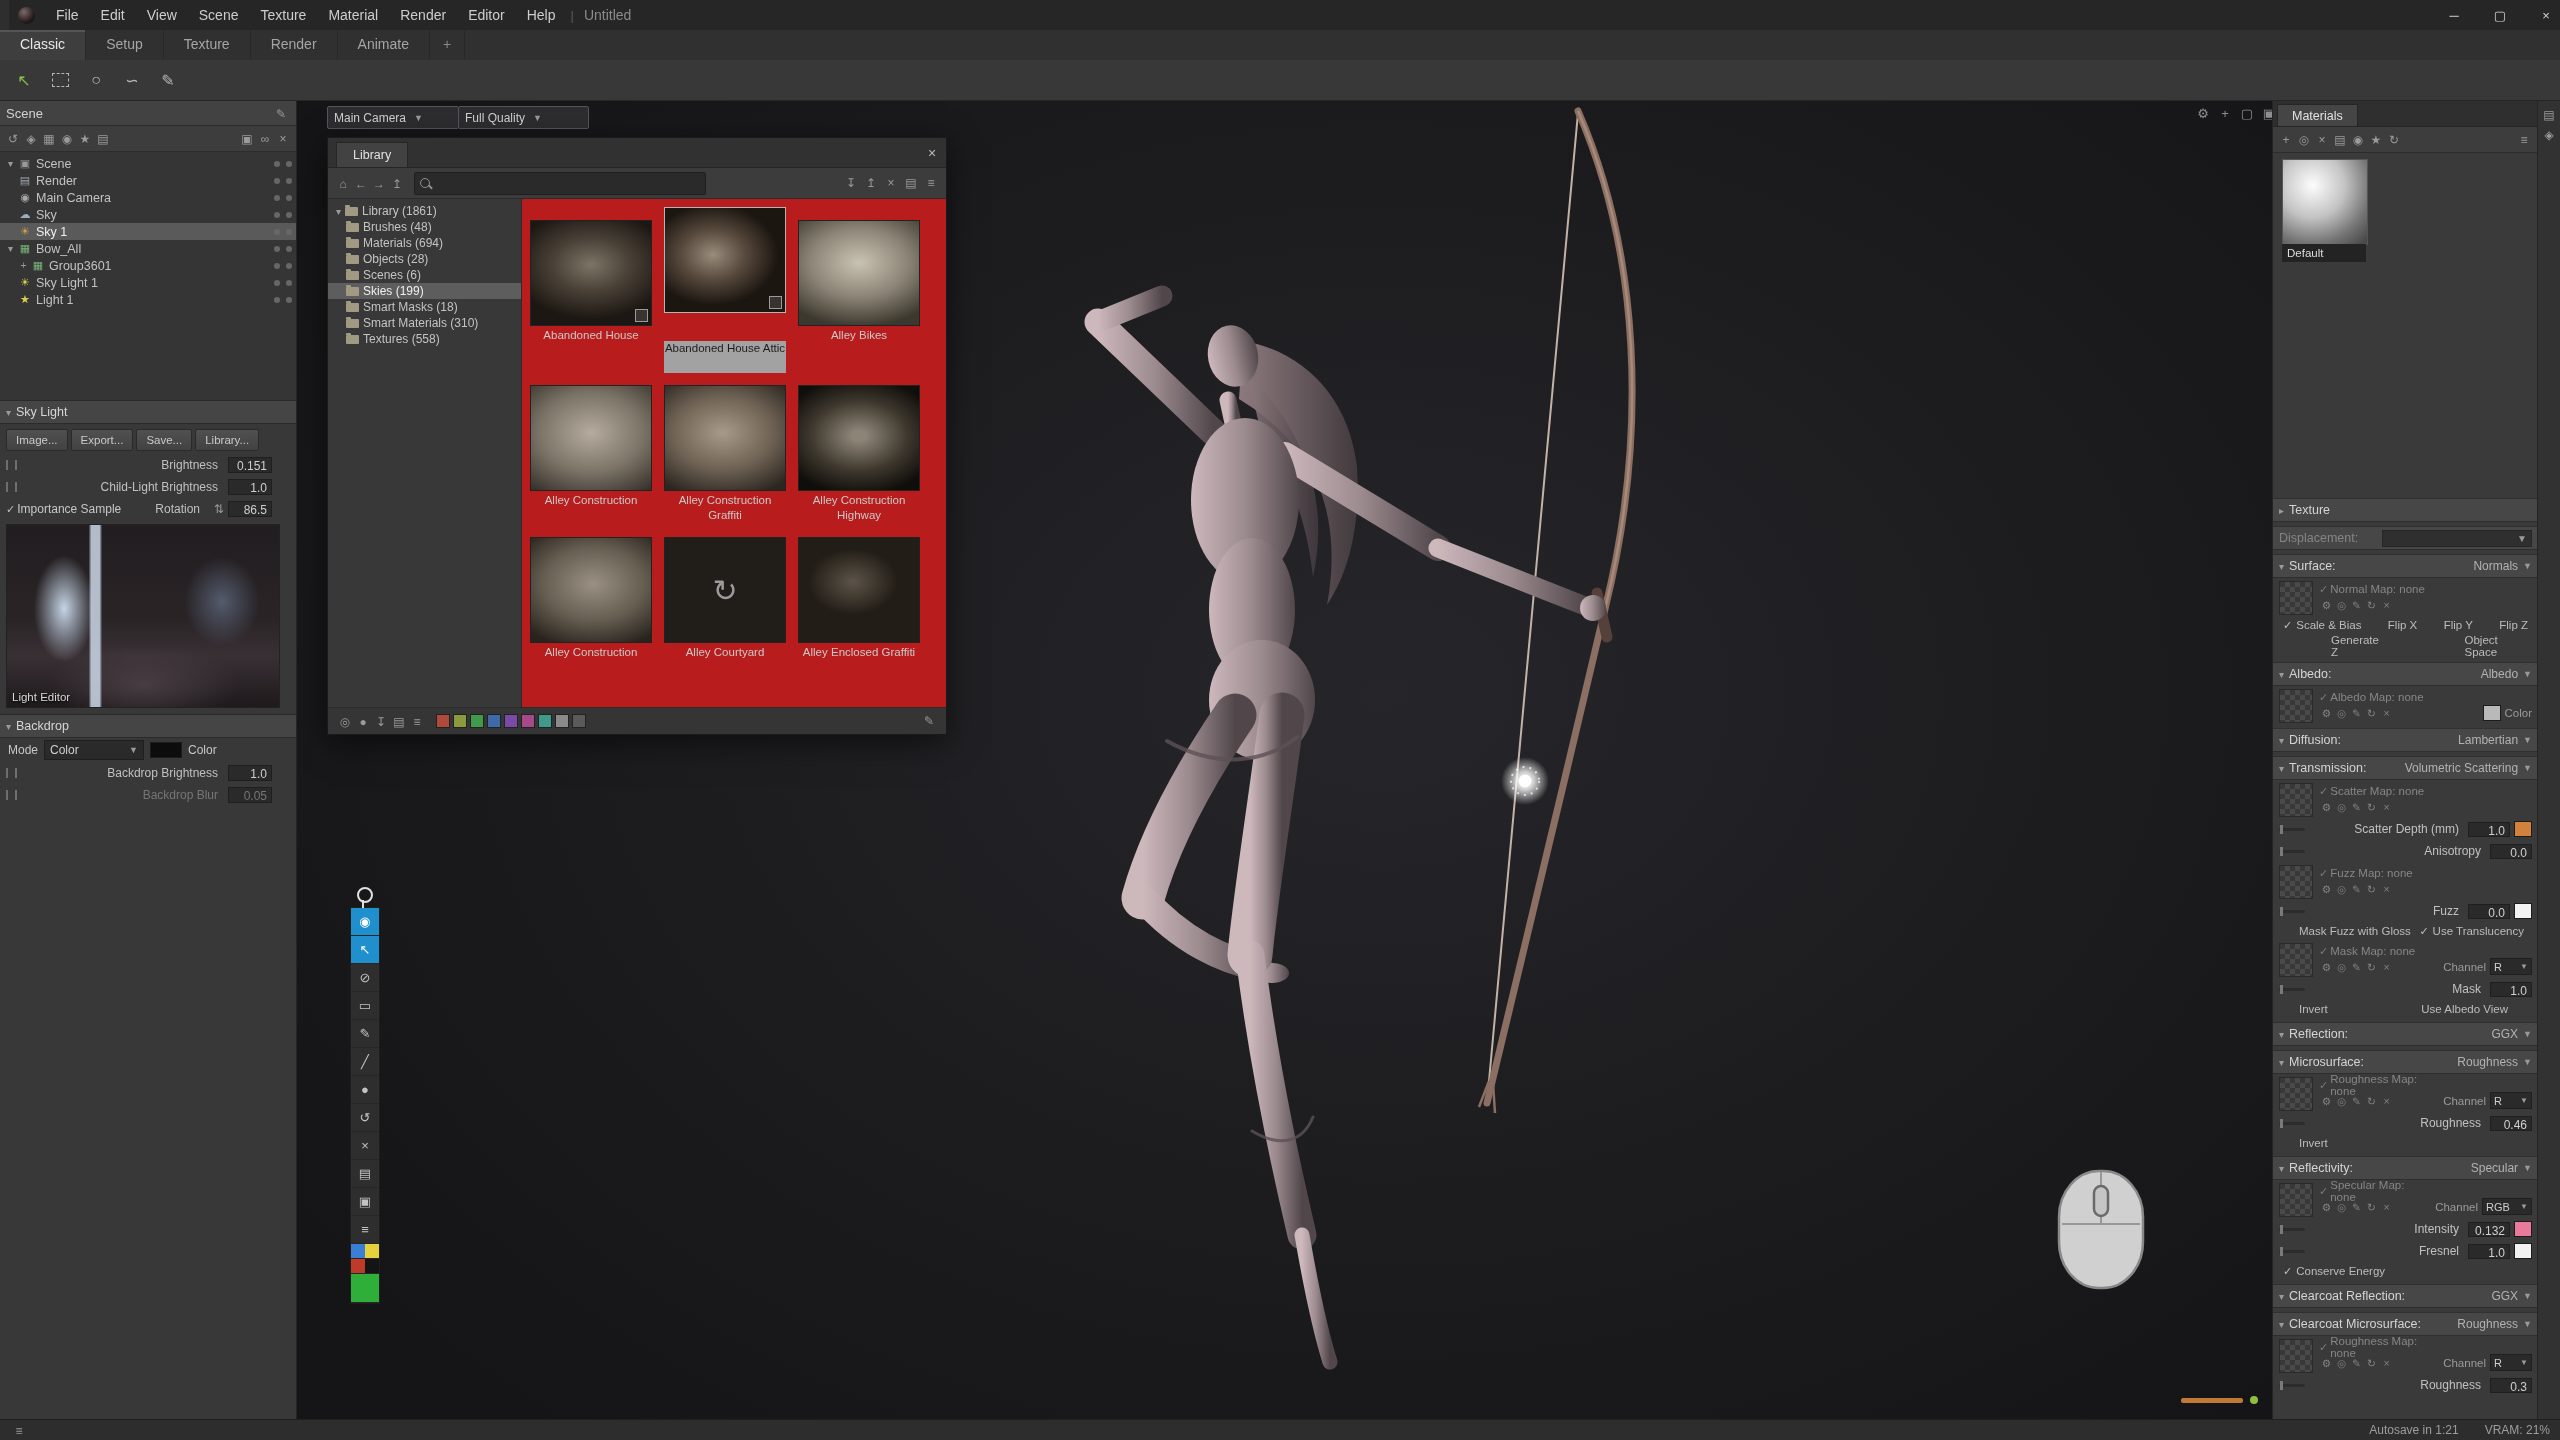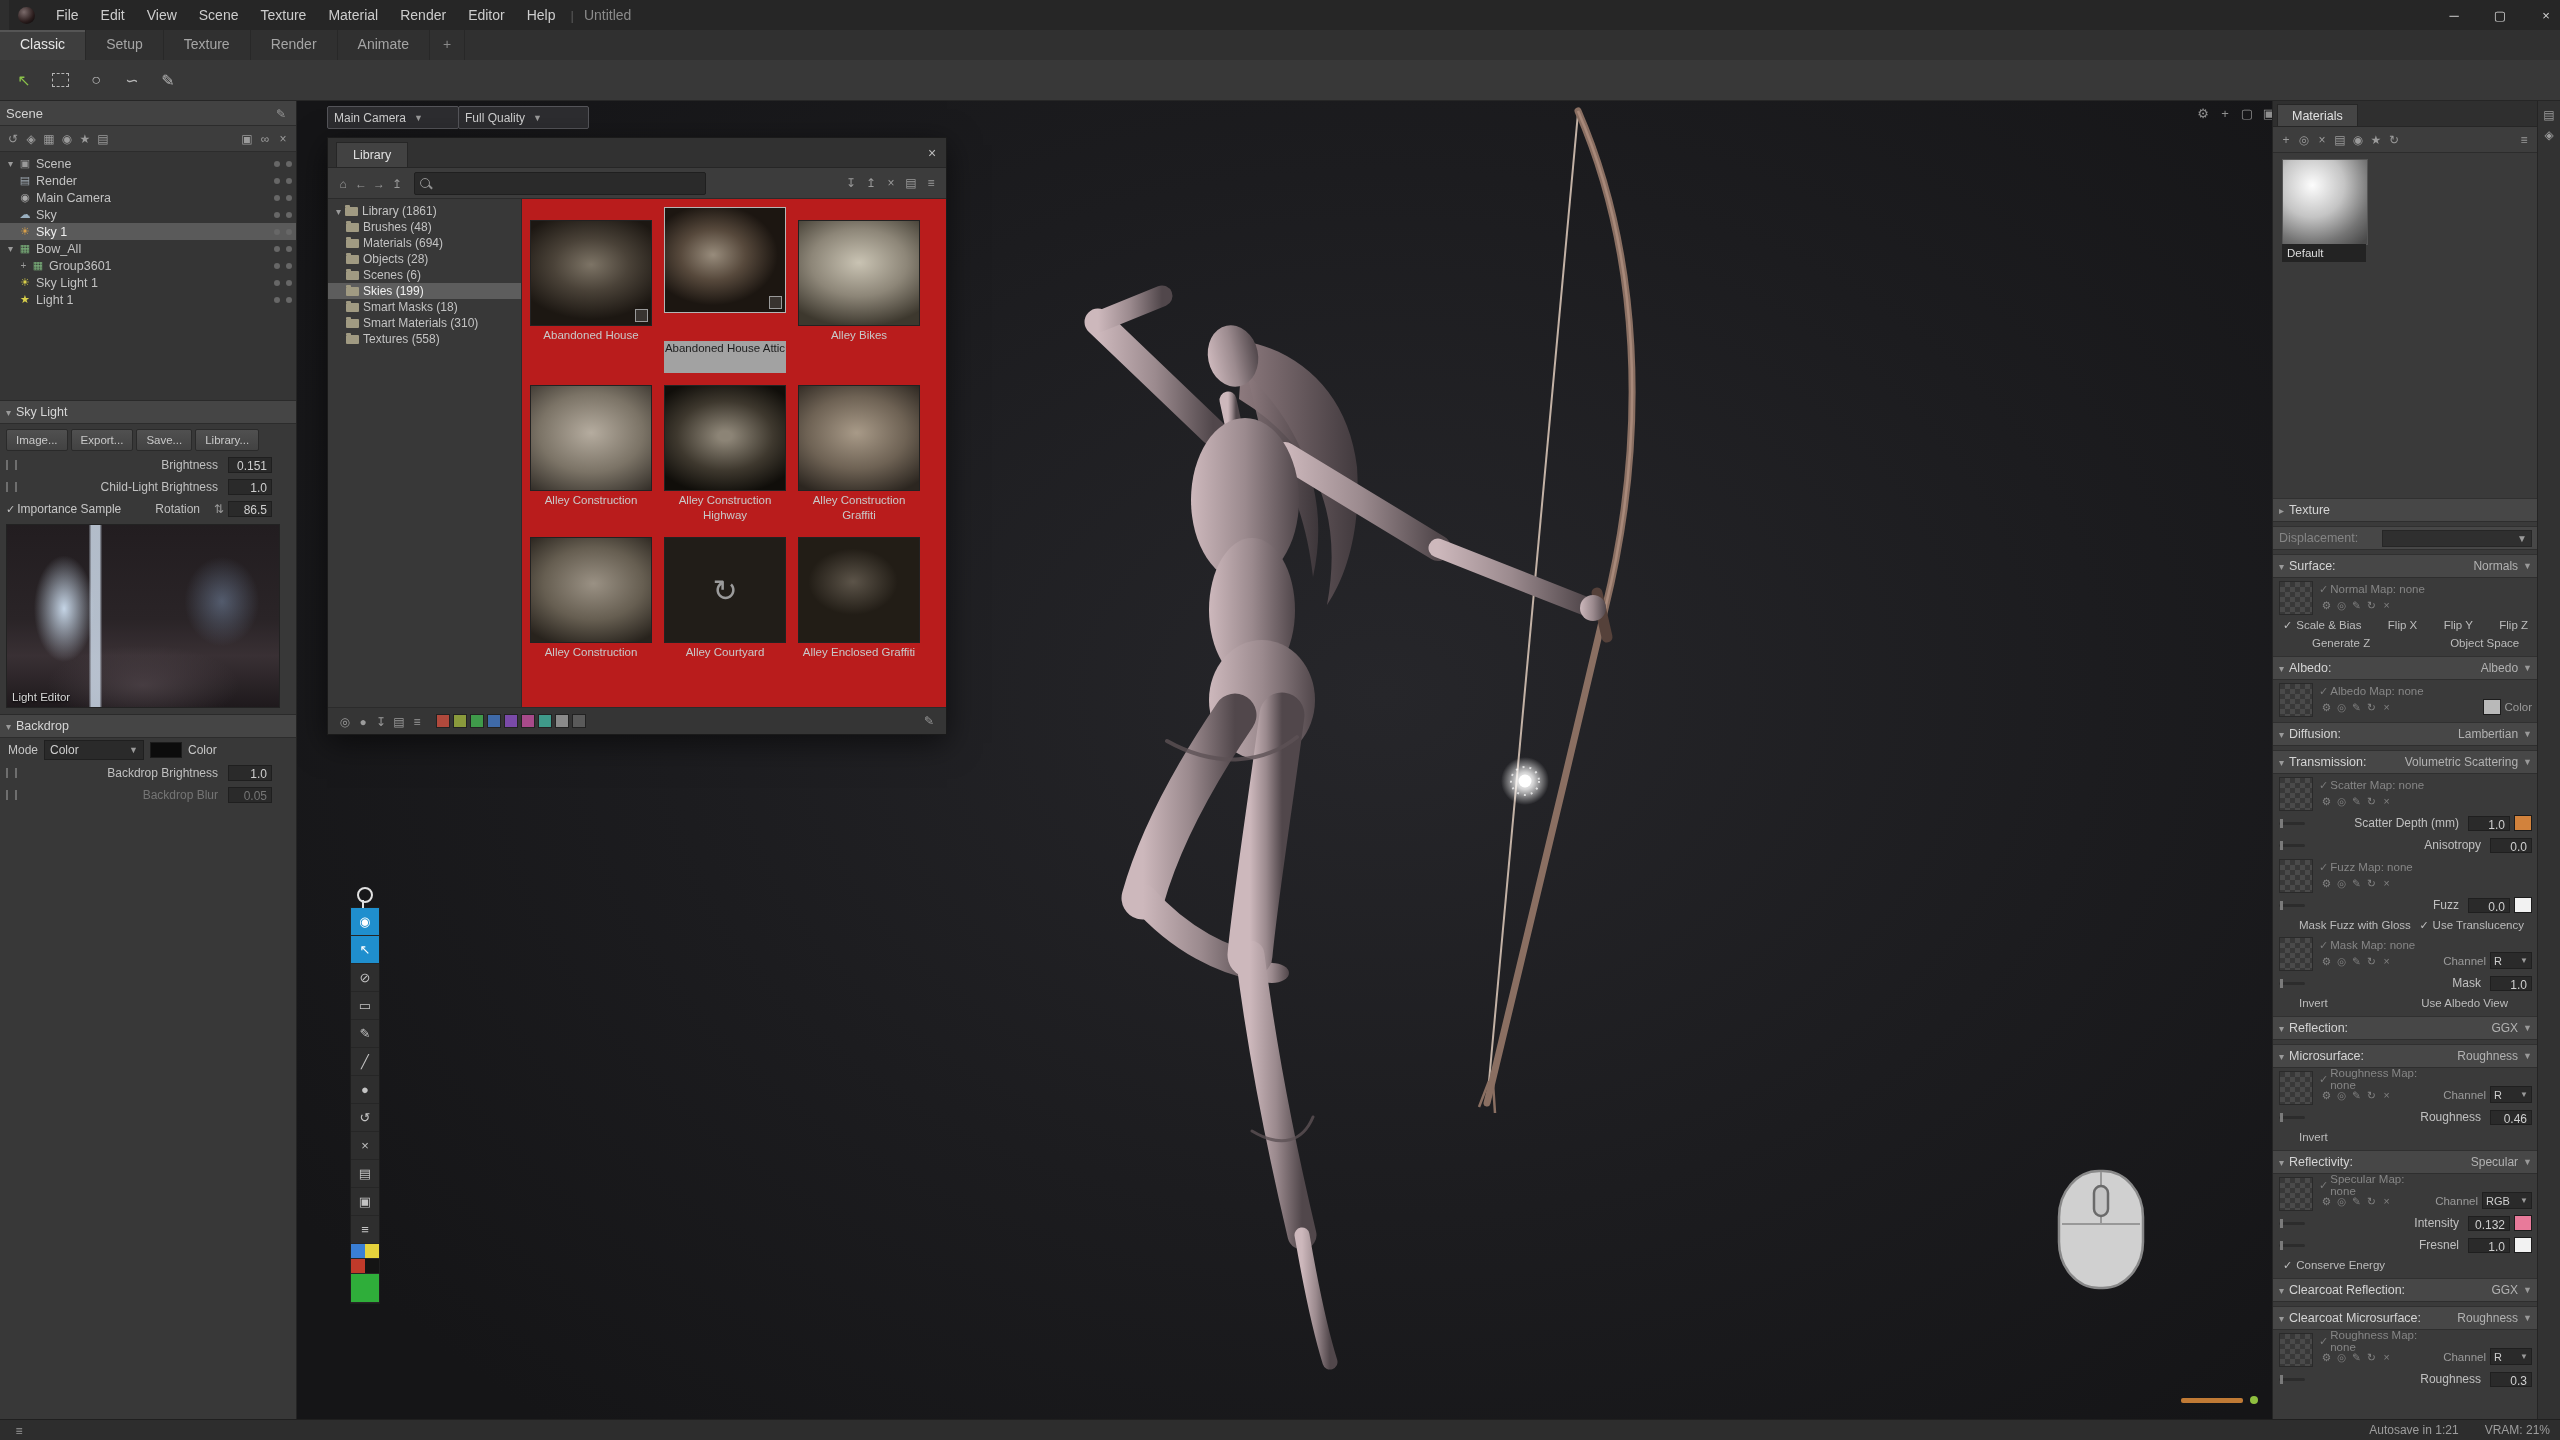--- a/index.html
+++ b/index.html
@@ -563,26 +563,26 @@
           </div>
           <div class="cell">
             <div class="thumb t3"></div>
             <div class="tlab">Alley Bikes</div>
           </div>
           <div class="cell">
             <div class="thumb t4"></div>
             <div class="tlab">Alley Construction</div>
           </div>
           <div class="cell">
+            <div class="thumb t5"></div>
+            <div class="tlab">Alley Construction Graffiti</div>
+          </div>
+          <div class="cell">
             <div class="thumb t6"></div>
             <div class="tlab">Alley Construction Highway</div>
-          </div>
-          <div class="cell">
-            <div class="thumb t5"></div>
-            <div class="tlab">Alley Construction Graffiti</div>
           </div>
           <div class="cell">
             <div class="thumb t7"></div>
             <div class="tlab">Alley Construction</div>
           </div>
           <div class="cell">
             <div class="thumb t8">
                 <span class="spin">↻</span>
               </div>
             <div class="tlab">Alley Courtyard</div>
@@ -682,21 +682,21 @@
         <span class="item">
             <span>Flip X</span>
           </span>
         <span class="item">
             <span>Flip Y</span>
           </span>
         <span class="item">
             <span>Flip Z</span>
           </span>
       </div>
-      <div class="chkrow" style="gap:80px;padding-left:39px">
+      <div class="chkrow" style="gap:80px;padding-left:58px">
         <span class="item">
             <span>Generate Z</span>
           </span>
         <span class="item">
             <span>Object Space</span>
           </span>
       </div>
 
       <div class="sec">
         <span class="caret">▾</span>

